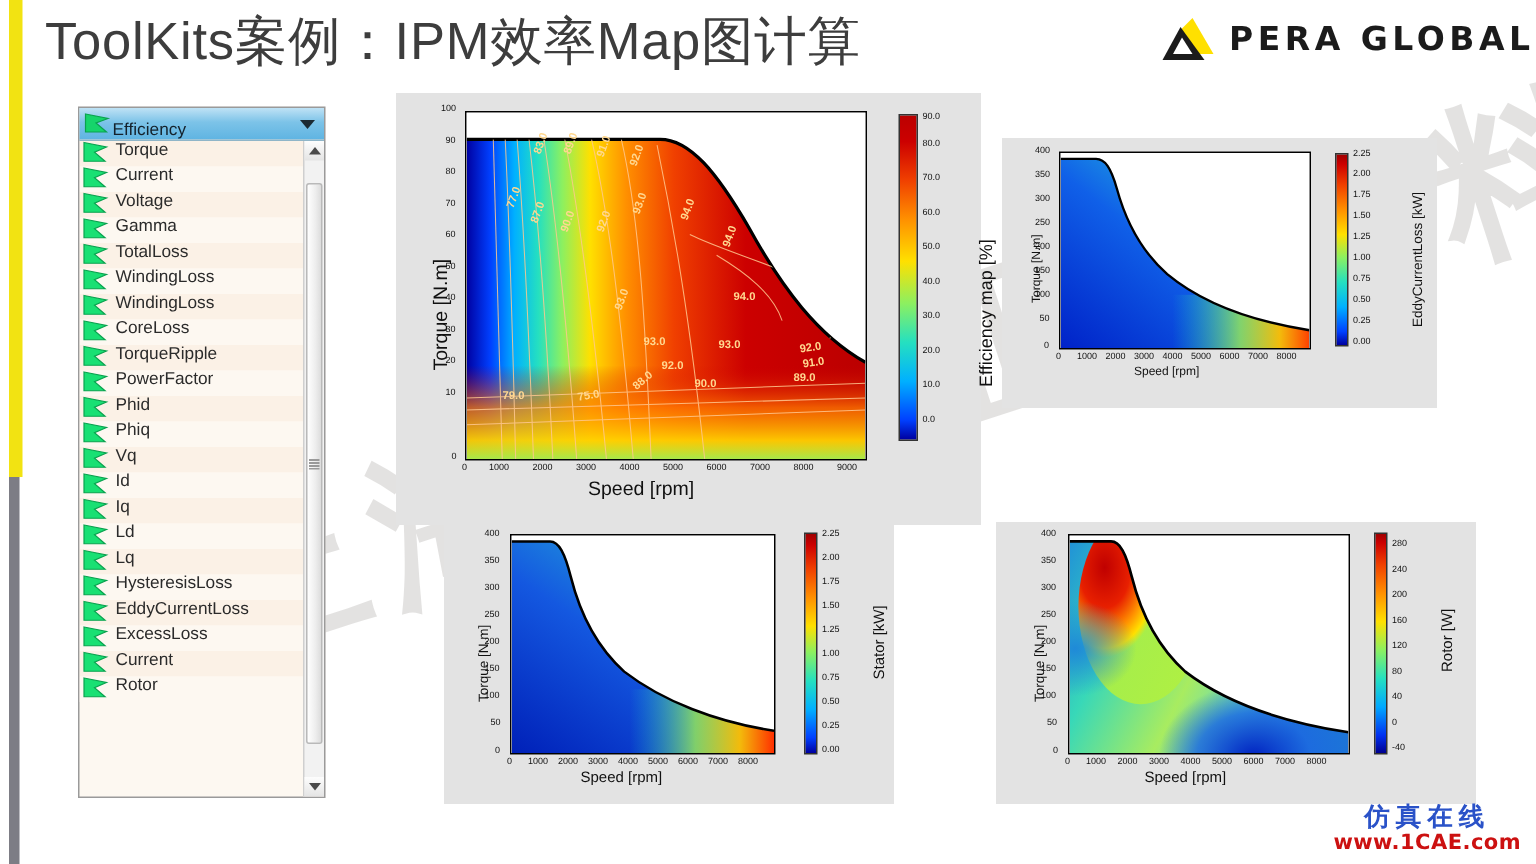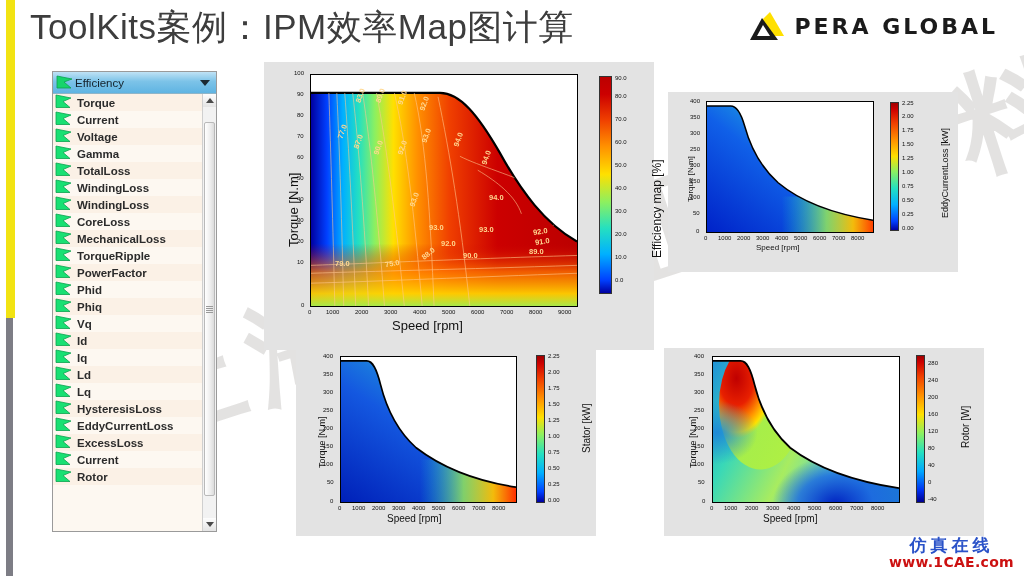--- a/index.html
+++ b/index.html
@@ -12,21 +12,21 @@
 
   
   #accent-yellow{position:absolute;left:6px;top:0;width:9px;height:318px;background:#f2e312;}
   #accent-gray{position:absolute;left:6px;top:318px;width:7px;height:258px;background:#7d7d85;}
 
   
   #page-title{
     position:absolute;left:30px;top:4px;
     font-size:35px;color:#3d3d3d;letter-spacing:.5px;white-space:nowrap;
   }
-  #brand-logo{position:absolute;right:26px;top:10px;display:flex;align-items:center;gap:4px;}
+  #brand-logo{position:absolute;right:1px;top:10px;display:flex;align-items:center;gap:4px;}
   #brand-logo .mark{position:relative;width:42px;height:32px;}
   #brand-logo .mark svg{position:absolute;left:0;top:0;}
   #brand-logo .wordmark{
     font-size:22px;font-weight:bold;color:#1b1b1b;letter-spacing:3px;
     font-family:"DejaVu Sans",sans-serif;
   }
 
   
   #watermark{
     position:absolute;left:110px;top:330px;width:880px;height:260px;
@@ -36,34 +36,34 @@
     font-family:"DejaVu Sans",sans-serif;
   }
 
   
   #property-panel{
     position:absolute;left:52px;top:71px;width:165px;height:461px;
     background:#fdf8f1;border:1px solid #9a9a9a;box-sizing:border-box;
     display:flex;flex-direction:column;
   }
   #panel-header{
-    height:21px;flex:0 0 21px;display:flex;align-items:center;
+    height:21px;flex:0 0 21px;display:flex;align-items:flex-end;
     background:linear-gradient(#bfe2f5,#7cc3e8 45%,#5fb4e2);
     border-bottom:1px solid #8fb5c8;position:relative;
   }
   #panel-header .hdr-label{
     font-size:11.5px;color:#14222c;margin-left:22px;font-weight:normal;
   }
   #panel-header .chev{position:absolute;right:6px;top:8px;
     width:0;height:0;border-left:5px solid transparent;border-right:5px solid transparent;border-top:6px solid #1b2a33;}
   #list-body{flex:1;position:relative;overflow:hidden;}
   #list-rows{position:absolute;left:0;top:0;right:13px;bottom:0;}
   .prop-row{
-    height:17px;display:flex;align-items:center;position:relative;
-    font-size:11.5px;color:#2b2b2b;font-weight:bold;
+    height:17px;display:flex;position:relative;
+    font-size:11.5px;color:#2b2b2b;
   }
   .prop-row:nth-child(odd){background:#fbf1e6;}
   .prop-row:nth-child(even){background:#fdf8f1;}
   .prop-row .lbl{margin-left:24px;white-space:nowrap;}
   .flag-icon{position:absolute;left:1px;top:0px;width:20px;height:17px;}
 
   
   #list-scrollbar{position:absolute;right:0;top:0;width:13px;bottom:0;background:#f2f2f2;border-left:1px solid #cfcfcf;}
   #list-scrollbar .arrow{width:13px;height:13px;background:linear-gradient(#fdfdfd,#e4e4e4);display:flex;align-items:center;justify-content:center;}
   #list-scrollbar .arrow.up{position:absolute;top:0;}
@@ -176,26 +176,20 @@
           <svg class="flag-icon" viewBox="0 0 20 17">
             <polygon points="2,1 17,4 9,7.5 16,13.5 2,13.5" fill="#19e073" stroke="#0aa24f" stroke-width="0.8"></polygon>
           </svg>
           <span class="lbl">WindingLoss</span>
         </div>
         <div class="prop-row">
           <svg class="flag-icon" viewBox="0 0 20 17">
             <polygon points="2,1 17,4 9,7.5 16,13.5 2,13.5" fill="#19e073" stroke="#0aa24f" stroke-width="0.8"></polygon>
           </svg>
           <span class="lbl">CoreLoss</span>
-        </div>
-        <div class="prop-row">
-          <svg class="flag-icon" viewBox="0 0 20 17">
-            <polygon points="2,1 17,4 9,7.5 16,13.5 2,13.5" fill="#19e073" stroke="#0aa24f" stroke-width="0.8"></polygon>
-          </svg>
-          <span class="lbl">MechanicalLoss</span>
         </div>
         <div class="prop-row">
           <svg class="flag-icon" viewBox="0 0 20 17">
             <polygon points="2,1 17,4 9,7.5 16,13.5 2,13.5" fill="#19e073" stroke="#0aa24f" stroke-width="0.8"></polygon>
           </svg>
           <span class="lbl">TorqueRipple</span>
         </div>
         <div class="prop-row">
           <svg class="flag-icon" viewBox="0 0 20 17">
             <polygon points="2,1 17,4 9,7.5 16,13.5 2,13.5" fill="#19e073" stroke="#0aa24f" stroke-width="0.8"></polygon>

